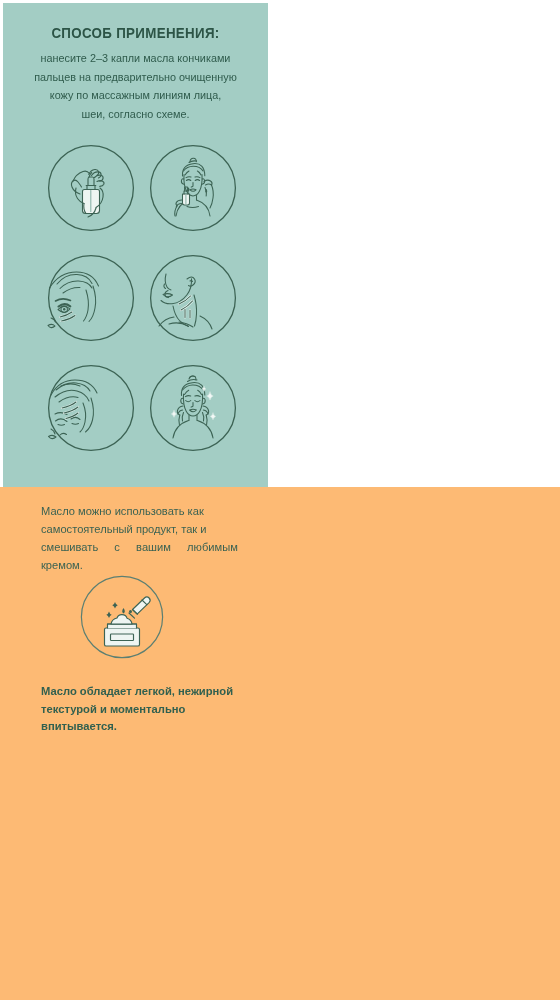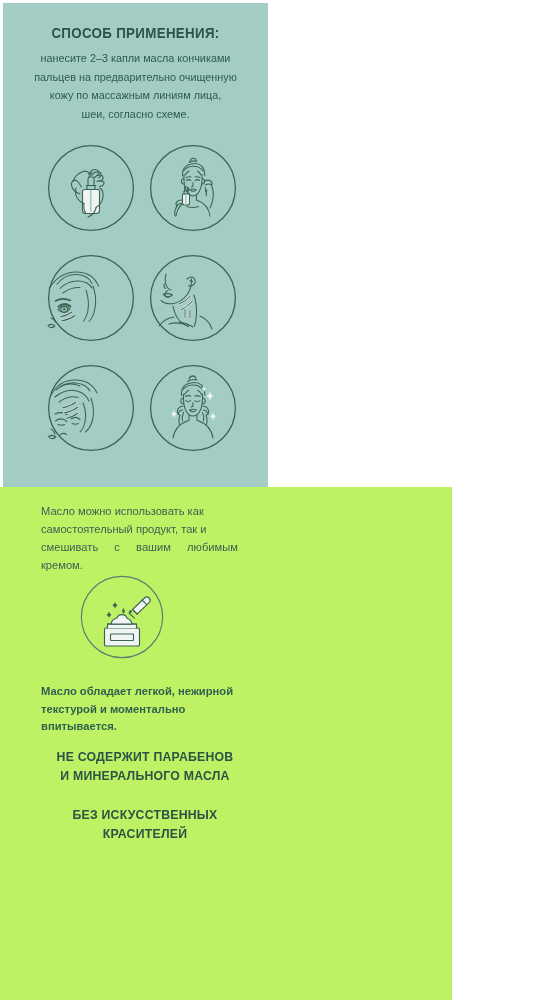--- a/index.html
+++ b/index.html
@@ -76,23 +76,23 @@
     display: block;
     width: 88px;
     height: 88px;
   }
 
   
   #lower-section {
     position: absolute;
     left: 0;
     top: 487px;
-    width: 452px;
+    width: 560px;
     height: 513px;
-    background: #bef264;
+    background: #fdba74;
   }
 
   #mix-text {
     position: absolute;
     left: 41px;
     top: 15px;
     width: 205px;
     color: #3a6252;
     font-size: 11.6px;
     line-height: 18px;
@@ -439,24 +439,14 @@
         <circle cx="50.5" cy="36.5" r="1.5" fill="#3c6354" stroke="none"></circle>
       </g>
     </svg>
   </div>
 
   <div id="texture-text">
     <div>Масло обладает легкой, нежирной</div>
     <div>текстурой и моментально впитывается.</div>
   </div>
 
-  <div id="claims">
-    <div class="claim-block">
-      <span class="claim-line">НЕ СОДЕРЖИТ ПАРАБЕНОВ</span>
-      <span class="claim-line">И МИНЕРАЛЬНОГО МАСЛА</span>
-    </div>
-    <div class="claim-block">
-      <span class="claim-line">БЕЗ ИСКУССТВЕННЫХ</span>
-      <span class="claim-line">КРАСИТЕЛЕЙ</span>
-    </div>
-  </div>
 
 </div>
 
 </body></html>

